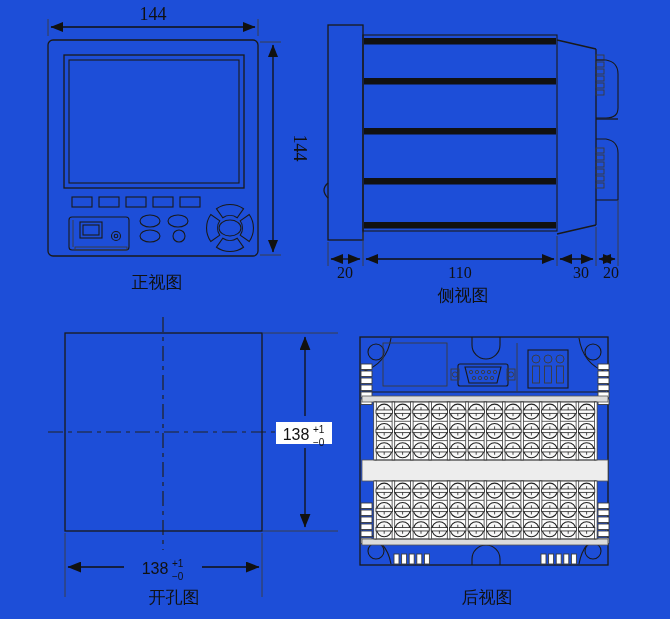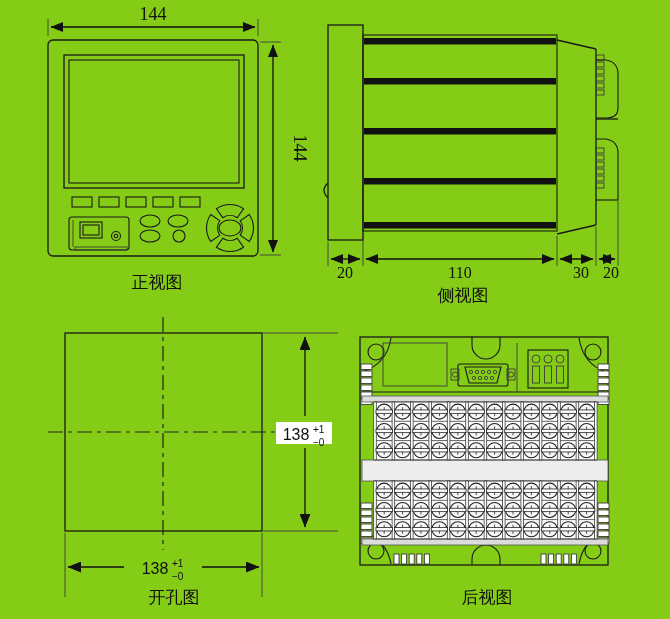--- a/index.html
+++ b/index.html
@@ -1,16 +1,16 @@
 <!DOCTYPE html>
 <html><head>
 <meta charset="utf-8">
 <style>
   html,body{margin:0;padding:0;background:#fff;}
-  .canvas{position:relative;width:670px;height:619px;background:#84cc16;overflow:hidden;
+  .canvas{position:relative;width:670px;height:619px;background:#1d4ed8;overflow:hidden;
           font-family:"Liberation Serif","DejaVu Serif",serif;}
   .canvas svg{position:absolute;}
   .ln{fill:none;stroke:#1a1a1a;stroke-width:1.3;}
   .thin{fill:none;stroke:#1a1a1a;stroke-width:1.1;}
   .ext{fill:none;stroke:#3c3c3c;stroke-width:0.9;}
   .dim{fill:none;stroke:#111;stroke-width:1.3;}
   .cl{fill:none;stroke:#222;stroke-width:1.2;stroke-dasharray:15 5 4 5;}
   .bar{fill:#111;stroke:none;}
   .dim-serif{font-family:"Liberation Serif","DejaVu Serif",serif;fill:#111;}
   .dim-sans{font-family:"Liberation Sans","DejaVu Sans",sans-serif;fill:#111;}

